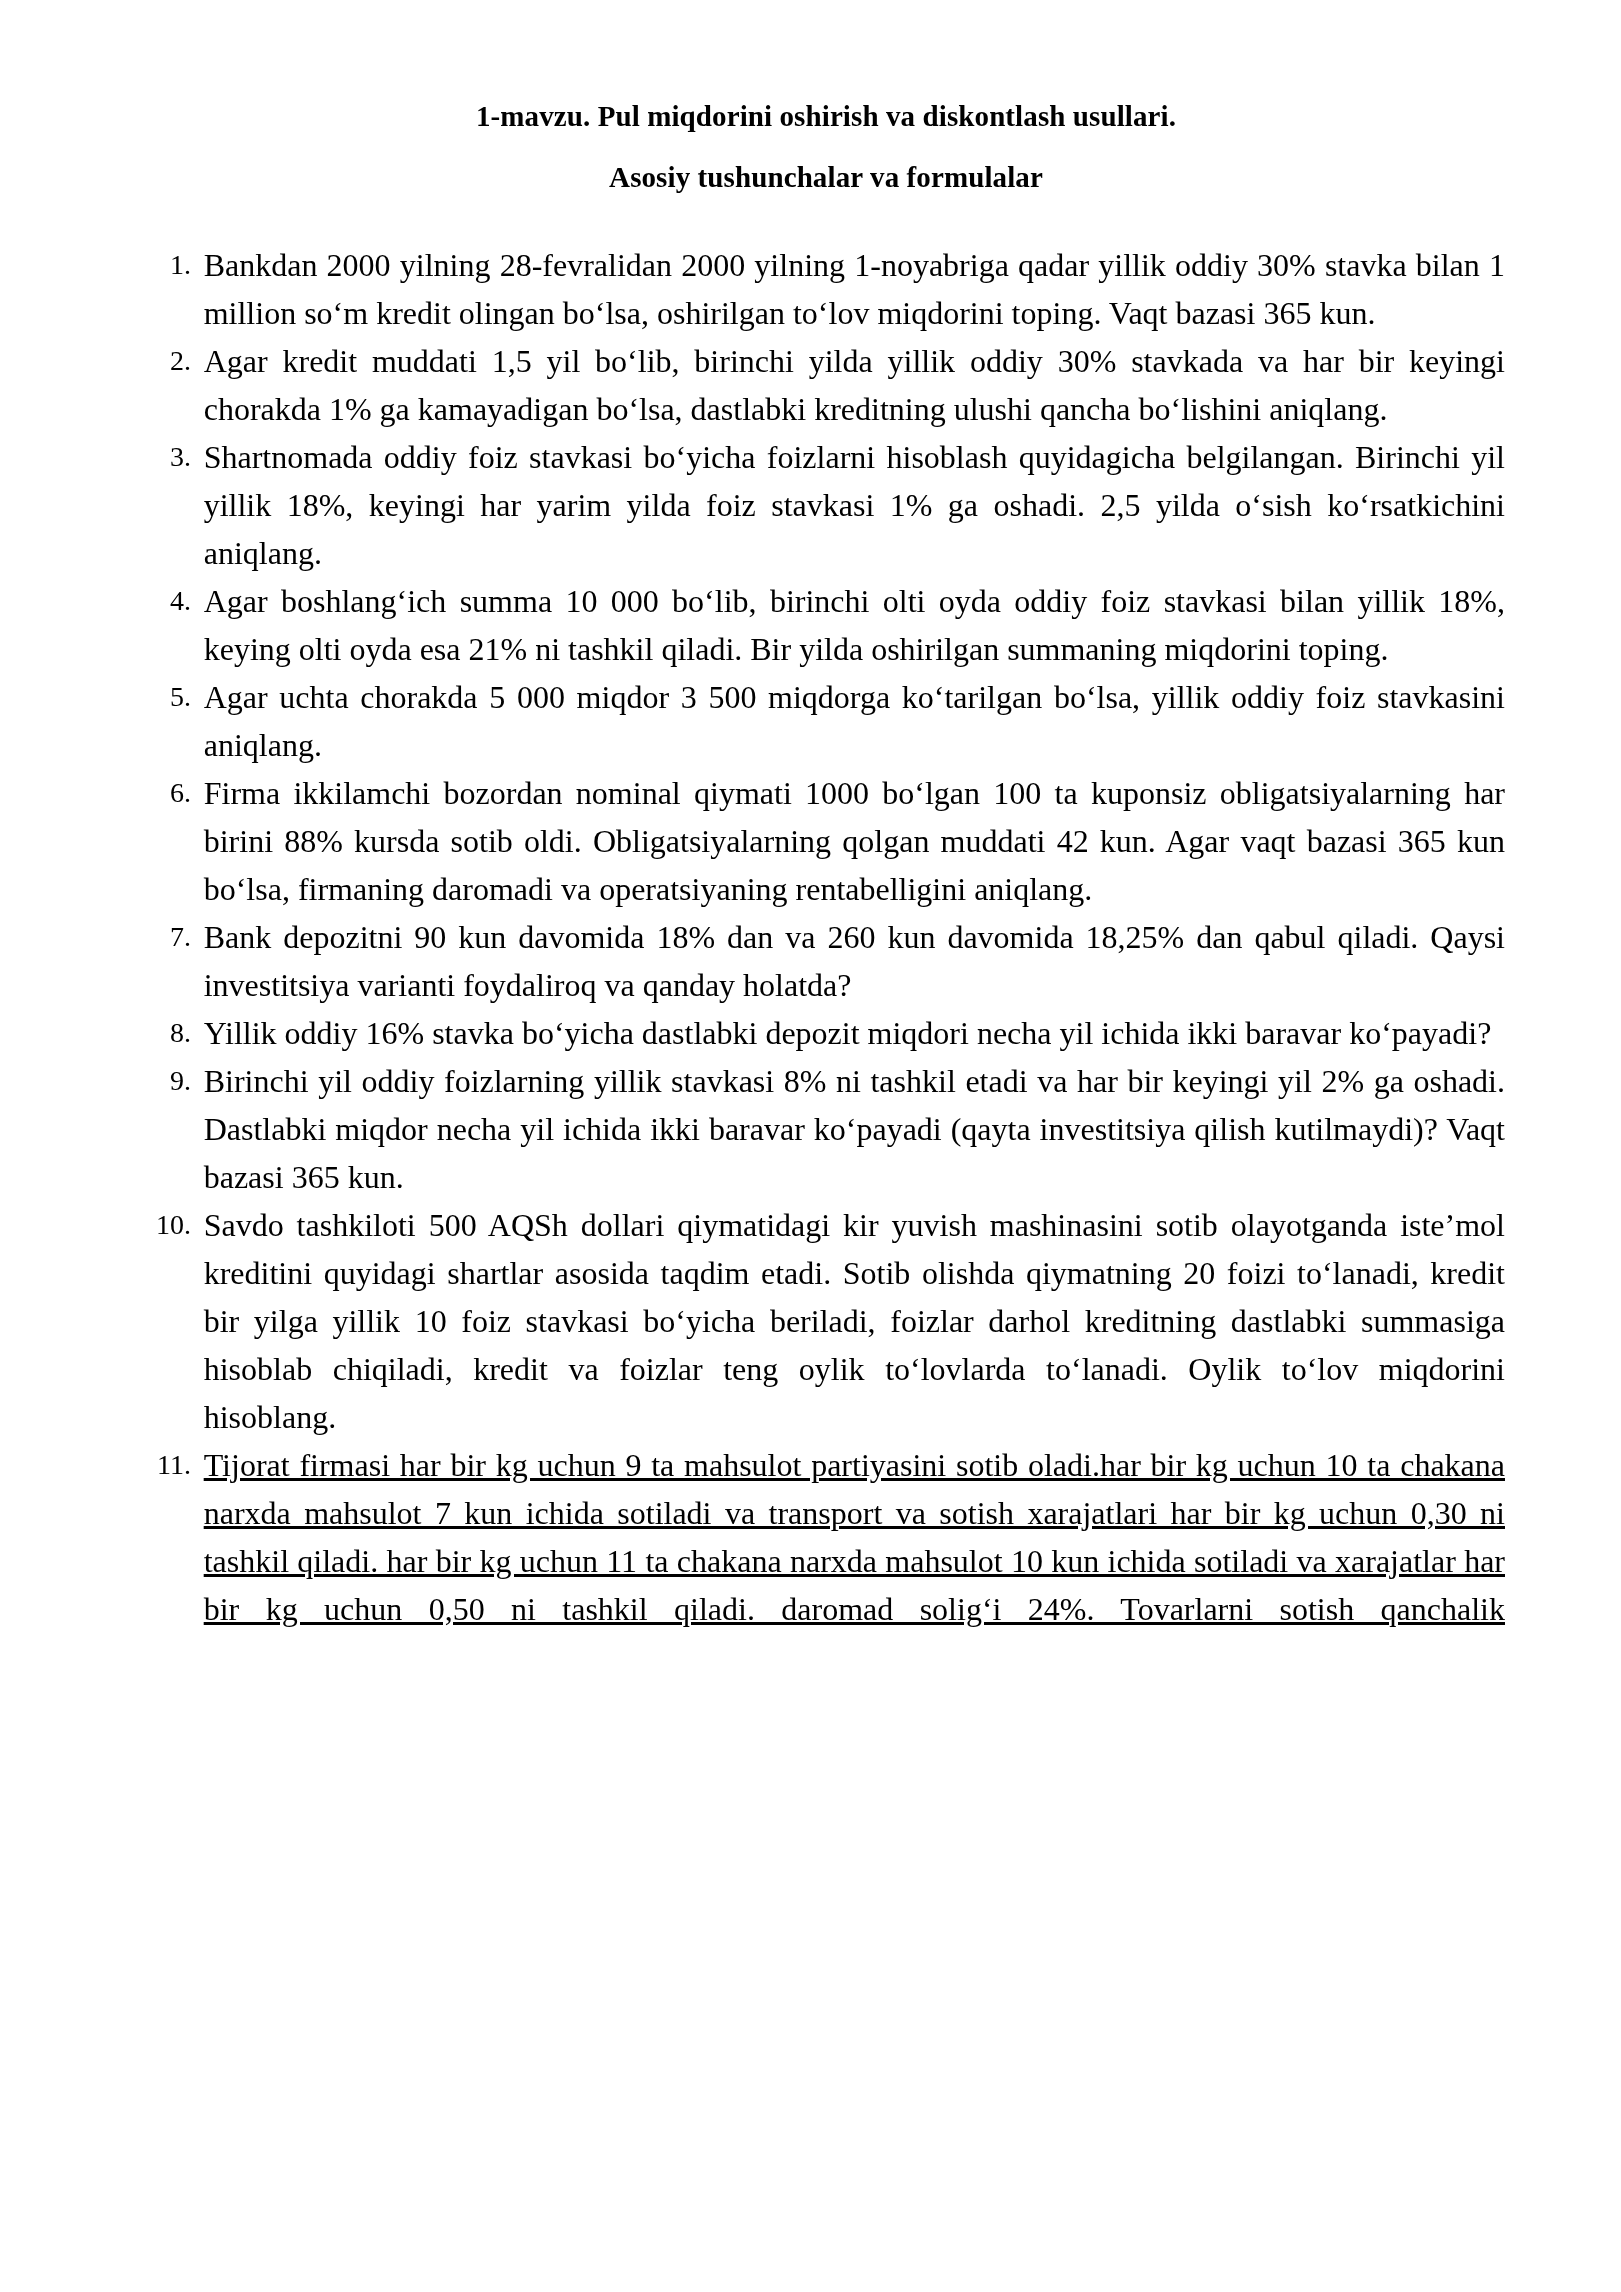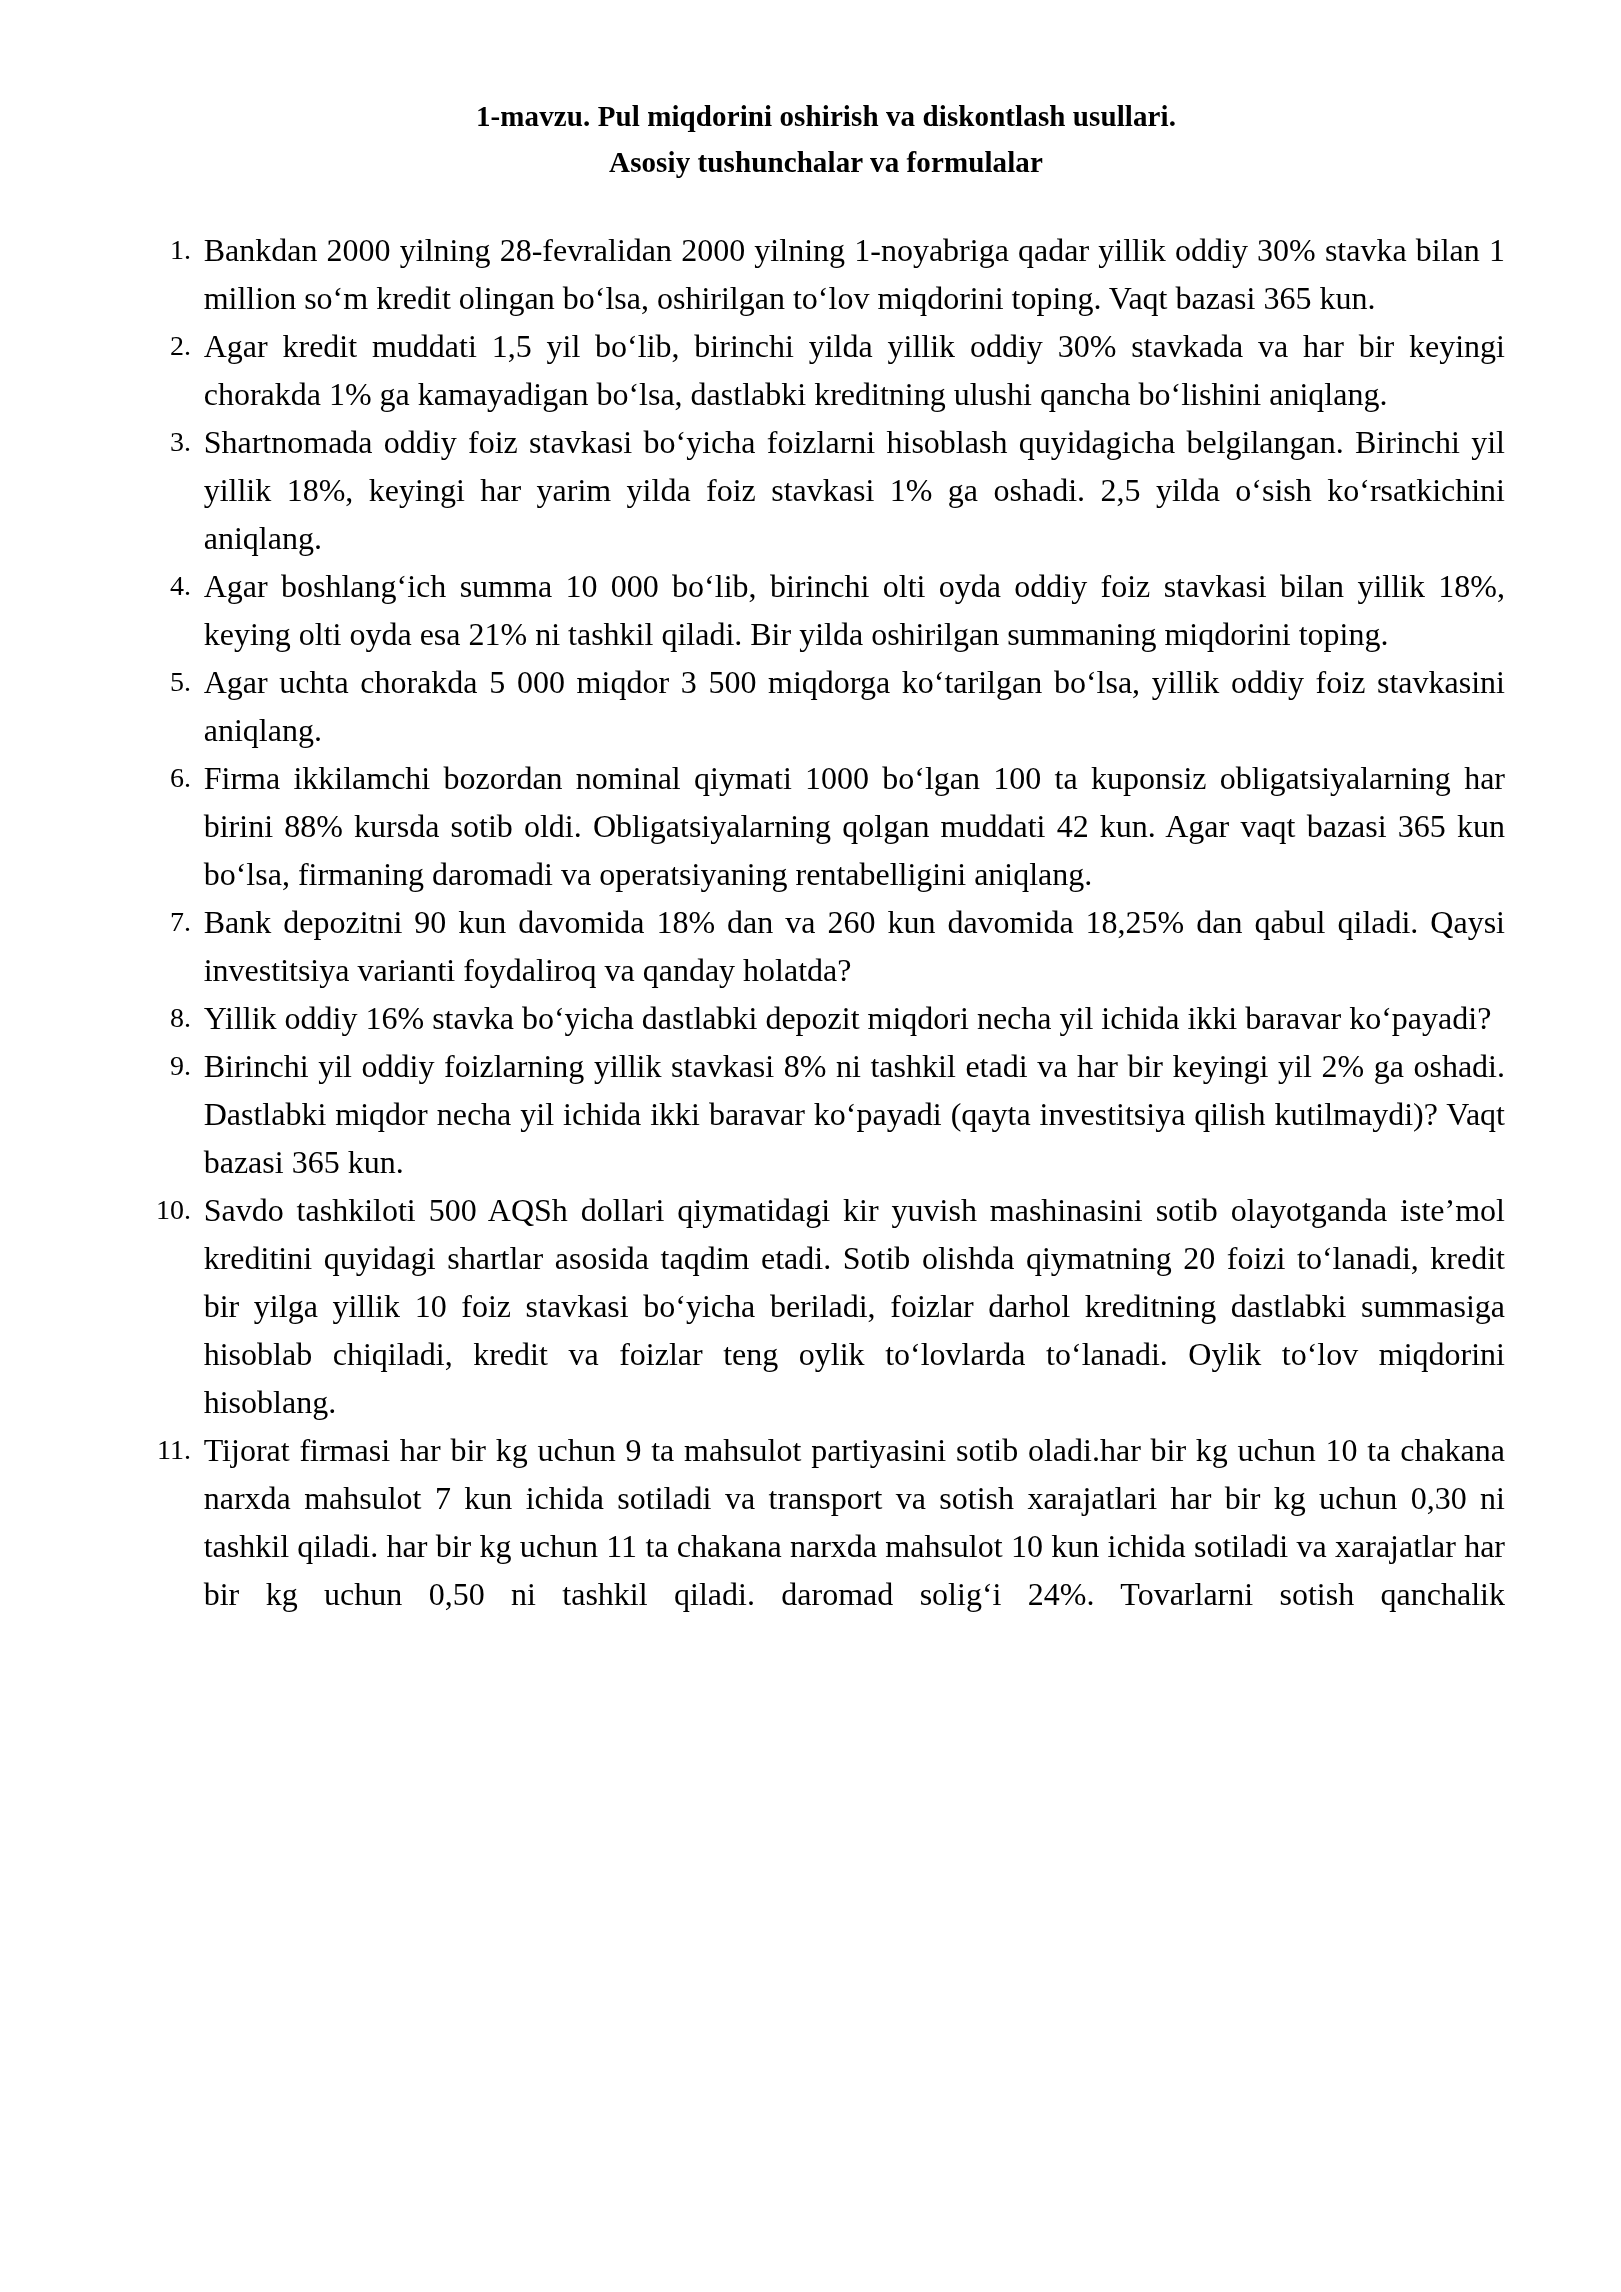--- a/index.html
+++ b/index.html
@@ -24,21 +24,21 @@
     width: 1358px;
   }
   .title-block {
     text-align: center;
     font-weight: bold;
     font-size: 29px;
     line-height: 45px;
     letter-spacing: 0.1px;
   }
   .title-line-1 { margin: 0; }
-  .title-line-2 { margin: 1px; }
+  .title-line-2 { margin: 16px; }
 
   .problem-list {
     margin: 0;
     padding: 0;
     list-style: none;
     margin-top: 41px;
   }
   .problem-item {
     position: relative;
     display: flex;
@@ -59,20 +59,21 @@
     flex: 1 1 auto;
     text-align: justify;
     text-justify: inter-word;
     font-size: 32px;
     line-height: 48px;
     hyphens: none;
   }
   
   .item-text.force-justify-last {
     text-align-last: justify;
+    text-decoration: underline;
   }
 </style>
 </head>
 <body>
 
 <div class="page">
   <div class="doc-body">
 
     <div class="title-block">
       <div class="title-line-1">1-mavzu. Pul miqdorini oshirish va diskontlash usullari.</div>

